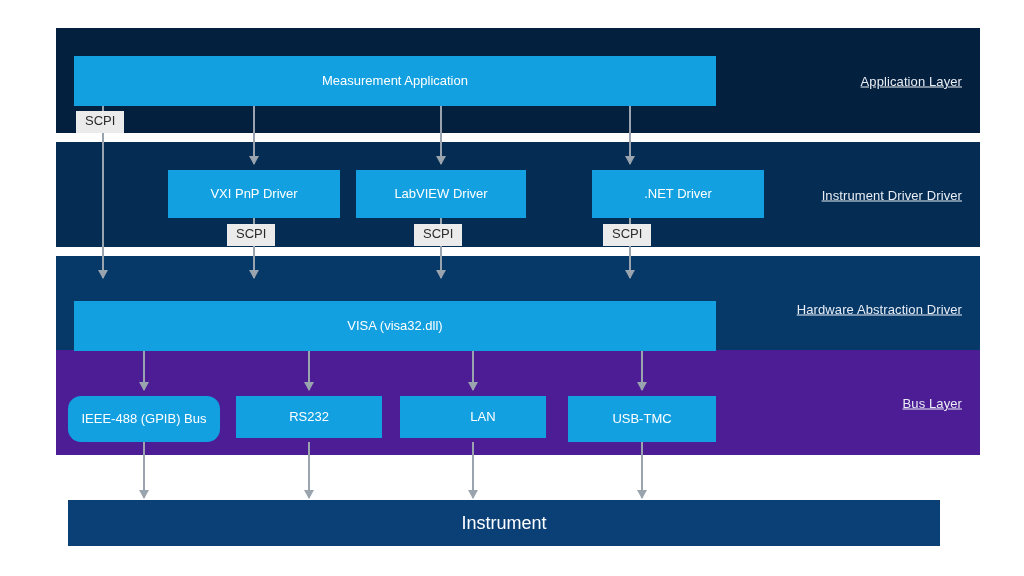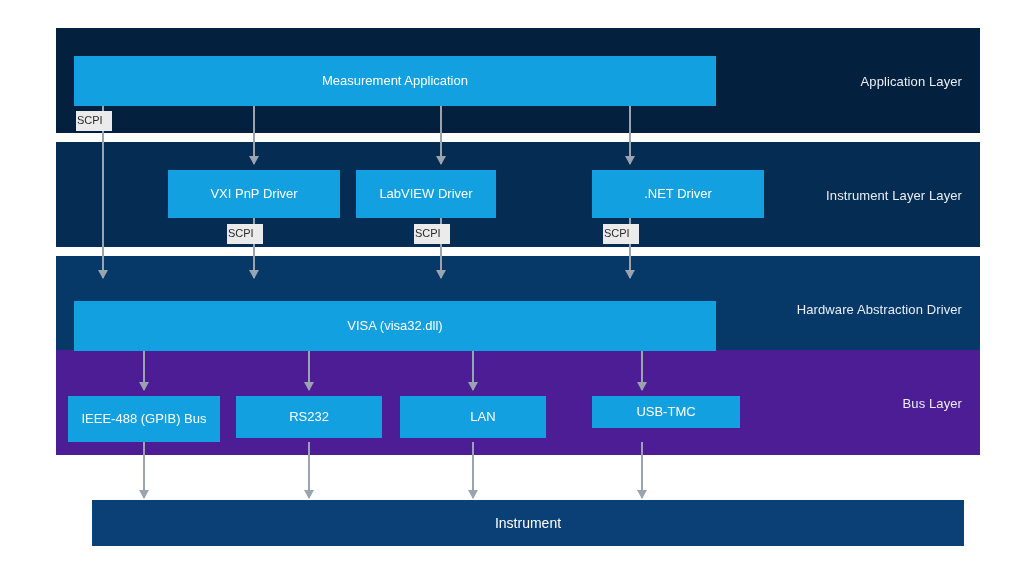--- a/index.html
+++ b/index.html
@@ -34,20 +34,21 @@
   .band-label {
     position: absolute;
     right: 18px;
     top: 50%;
     transform: translateY(-50%);
     color: #e9eef5;
     font-size: 13px;
     letter-spacing: .1px;
     white-space: nowrap;
     text-align: right;
+    text-decoration: underline;
   }
 
   
   .block {
     position: absolute;
     background: #12a0e0;
     color: #ffffff;
     font-size: 13px;
     display: flex;
     align-items: center;
@@ -56,42 +57,42 @@
     text-align: center;
     line-height: 1.15;
     white-space: nowrap;
   }
 
   
   .blk-app   { left: 74px;  top: 56px;  width: 642px; height: 50px; }
 
   
   .blk-vxi   { left: 168px; top: 170px; width: 172px; height: 48px; }
-  .blk-lab   { left: 356px; top: 170px; width: 140px; height: 48px; }
+  .blk-lab   { left: 356px; top: 170px; width: 170px; height: 48px; }
   .blk-net   { left: 544px; top: 170px; width: 172px; height: 48px; margin-left: 48px; }
 
   
   .blk-visa  { left: 74px;  top: 284px; width: 642px; height: 50px; margin-top: 17px; }
 
   
-  .blk-gpib  { left: 68px;  top: 396px; width: 152px; height: 46px; }
+  .blk-gpib  { left: 68px;  top: 396px; width: 152px; height: 46px; border-radius: 13px; }
   .blk-rs232 { left: 236px; top: 396px; width: 146px; height: 42px; }
   .blk-lan   { left: 400px; top: 396px; width: 146px; height: 42px; padding-left: 20px; }
-  .blk-usb   { left: 568px; top: 396px; width: 148px; height: 32px; margin-left: 24px; }
+  .blk-usb   { left: 568px; top: 396px; width: 148px; height: 46px; }
 
   
   .instrument {
     position: absolute;
-    left: 92px;
+    left: 68px;
     top: 500px;
     width: 872px;
     height: 46px;
     background: #0b4076;
     color: #ffffff;
-    font-size: 14px;
+    font-size: 18px;
     display: flex;
     align-items: center;
     justify-content: center;
     box-sizing: border-box;
   }
 
   
   .arrow {
     position: absolute;
     width: 2px;
@@ -108,40 +109,40 @@
     border-left: 5px solid transparent;
     border-right: 5px solid transparent;
     border-top: 9px solid #9aa4ae;
   }
 
   
   .scpi {
     position: absolute;
     background: #ebebeb;
     color: #2a2a2a;
-    font-size: 11px;
-    padding: 3px 9px 4px 1px;
+    font-size: 13px;
+    padding: 3px 9px 4px 9px;
     box-sizing: border-box;
     text-align: center;
     white-space: nowrap;
     line-height: 1.15;
     z-index: 5;
   }
 </style>
 </head>
 <body>
 
 <div id="stage">
 
   <div class="band band-1">
     <div class="band-label">Application Layer</div>
   </div>
 
   <div class="band band-2">
-    <div class="band-label">Instrument Layer Layer</div>
+    <div class="band-label">Instrument Driver Driver</div>
   </div>
 
   <div class="band band-3">
     <div class="band-label">Hardware Abstraction Driver</div>
   </div>
 
   <div class="band band-4">
     <div class="band-label">Bus Layer</div>
   </div>
 

